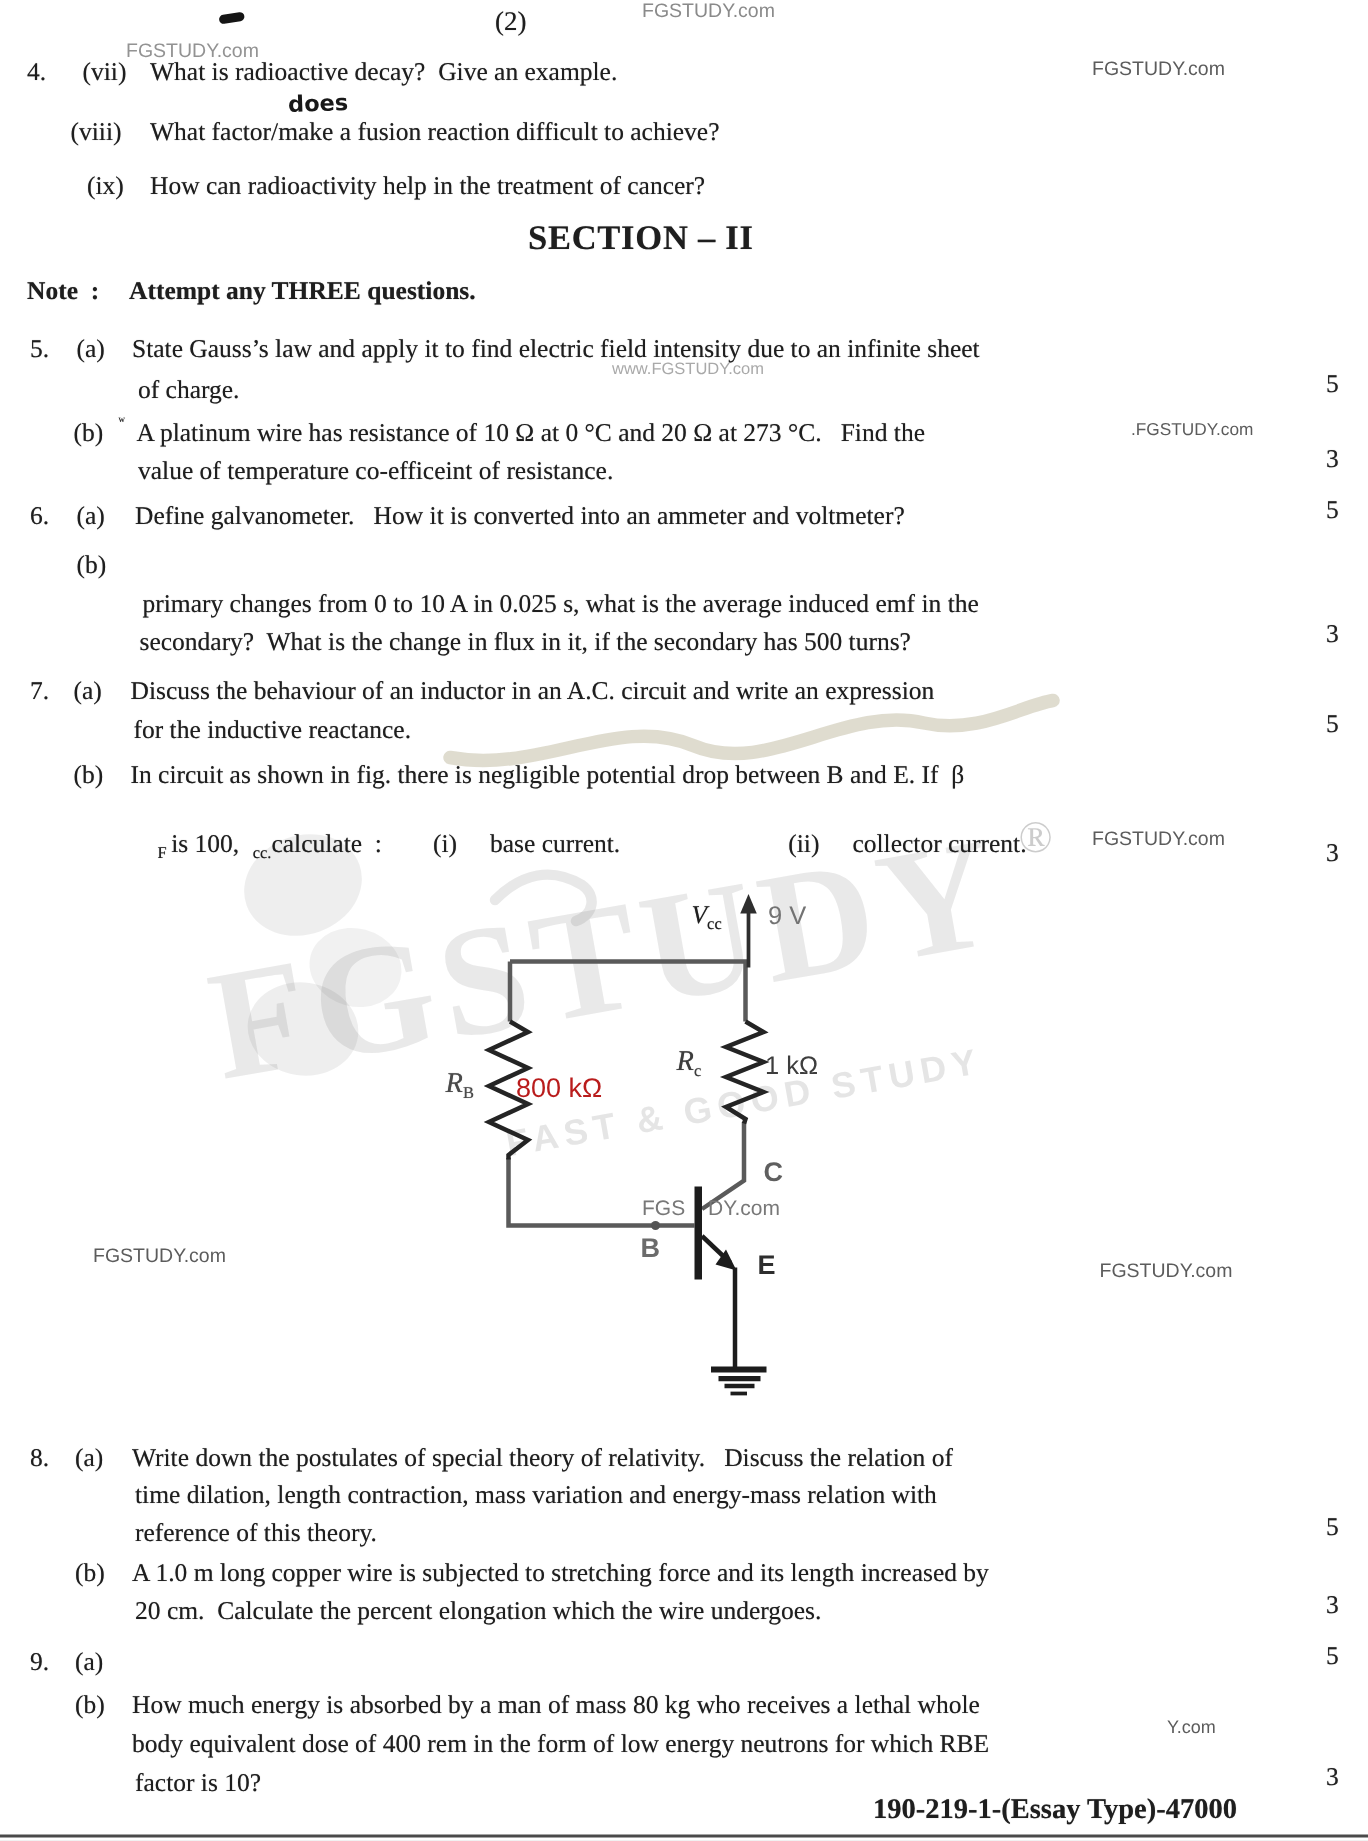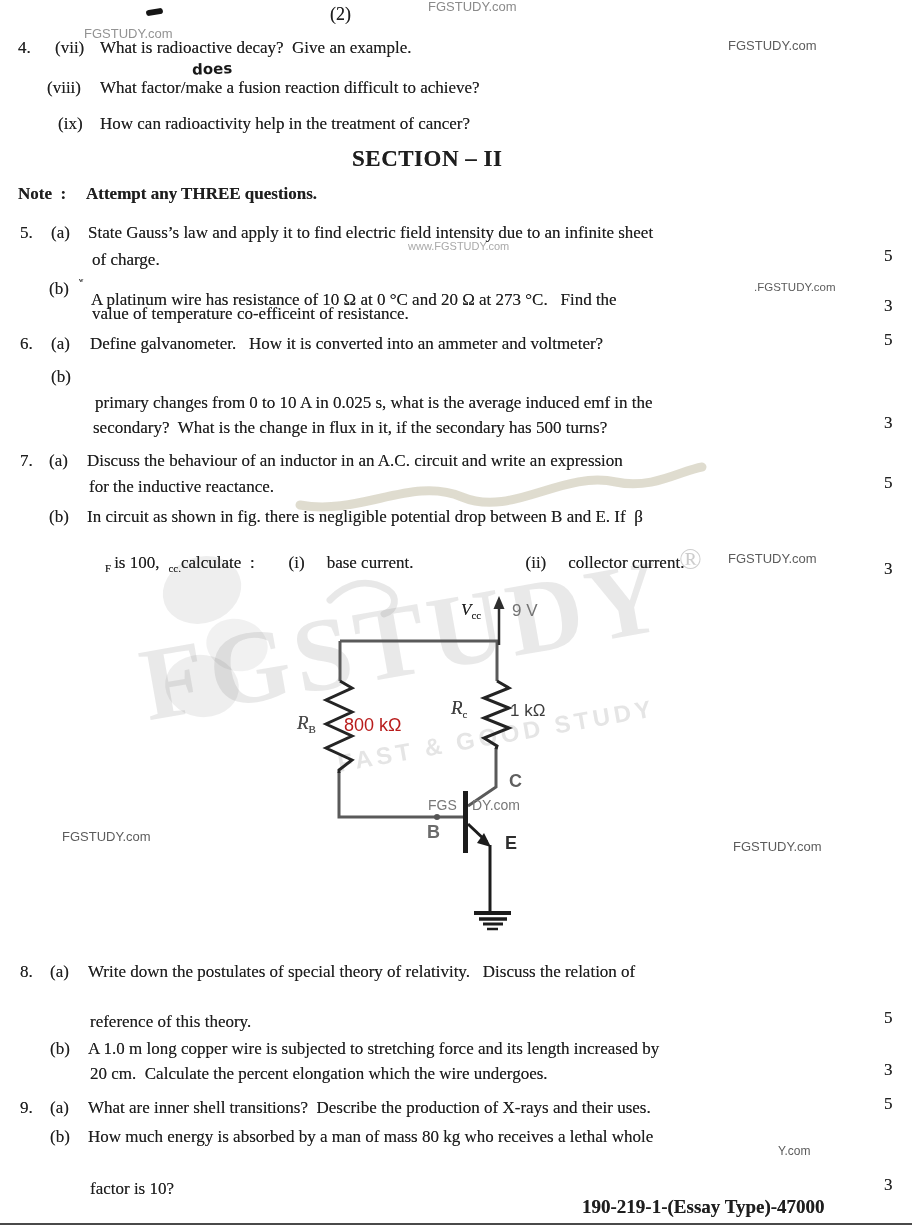--- a/index.html
+++ b/index.html
@@ -132,21 +132,21 @@
   <span class="ln bold" style="left:86px; top:184px;">Attempt any THREE questions.</span>
 
   <span class="ln" style="left:20px; top:223px;">5.</span>
   <span class="ln" style="left:51px; top:223px;">(a)</span>
   <span class="ln" style="left:88px; top:223px;">State Gauss’s law and apply it to find electric field intensity due to an infinite sheet</span>
   <span class="wm wm-faint" style="left:408px; top:240px;">www.FGSTUDY.com</span>
   <span class="ln" style="left:92px; top:250px;">of charge.</span>
   <span class="mark" style="top:246px;">5</span>
   <span class="ln" style="left:49px; top:279px;">(b)</span>
   <span class="ln sup" style="left:79px; top:276px; position:absolute;">ʷ</span>
-  <span class="ln" style="left:91px; top:290px;">A platinum wire has resistance of 10 Ω at 0 °C and 20 Ω at 273 °C.   Find the</span>
+  <span class="ln" style="left:91px; top:279px;">A platinum wire has resistance of 10 Ω at 0 °C and 20 Ω at 273 °C.   Find the</span>
   <span class="wm wm-dark" style="left:754px; top:281px; font-size:11.5px;">.FGSTUDY.com</span>
   <span class="ln" style="left:92px; top:304px;">value of temperature co-efficeint of resistance.</span>
   <span class="mark" style="top:296px;">3</span>
 
   <span class="ln" style="left:20px; top:334px;">6.</span>
   <span class="ln" style="left:51px; top:334px;">(a)</span>
   <span class="ln" style="left:90px; top:334px;">Define galvanometer.   How it is converted into an ammeter and voltmeter?</span>
   <span class="mark" style="top:330px;">5</span>
   <span class="ln" style="left:51px; top:367px;">(b)</span>
   <span class="ln" style="left:95px; top:393px;">primary changes from 0 to 10 A in 0.025 s, what is the average induced emf in the</span>
@@ -177,33 +177,34 @@
   <span class="clabel" style="left:505px; top:833px; font-weight:bold; font-size:18px; color:#2e2e2e;">E</span>
   <span class="wm" style="left:428px; top:797px; color:#787878; font-size:14px;">FGS</span>
   <span class="wm" style="left:472px; top:797px; color:#787878; font-size:14px;">DY.com</span>
 
   <span class="wm wm-dark" style="left:62px; top:829px;">FGSTUDY.com</span>
   <span class="wm wm-dark" style="left:733px; top:839px;">FGSTUDY.com</span>
 
   <span class="ln" style="left:20px; top:962px;">8.</span>
   <span class="ln" style="left:50px; top:962px;">(a)</span>
   <span class="ln" style="left:88px; top:962px;">Write down the postulates of special theory of relativity.   Discuss the relation of</span>
+  <span class="ln" style="left:90px; top:987px;">time dilation, length contraction, mass variation and energy-mass relation with</span>
   <span class="ln" style="left:90px; top:1012px;">reference of this theory.</span>
   <span class="mark" style="top:1008px;">5</span>
   <span class="ln" style="left:50px; top:1039px;">(b)</span>
   <span class="ln" style="left:88px; top:1039px;">A 1.0 m long copper wire is subjected to stretching force and its length increased by</span>
   <span class="ln" style="left:90px; top:1064px;">20 cm.  Calculate the percent elongation which the wire undergoes.</span>
   <span class="mark" style="top:1060px;">3</span>
 
   <span class="ln" style="left:20px; top:1098px;">9.</span>
   <span class="ln" style="left:50px; top:1098px;">(a)</span>
-  <span class="ln" style="left:88px; top:1098px;">What are inner shell transitions?  Describe the production of X-rays and their uses.</span>
   <span class="mark" style="top:1094px;">5</span>
   <span class="ln" style="left:50px; top:1127px;">(b)</span>
   <span class="ln" style="left:88px; top:1127px;">How much energy is absorbed by a man of mass 80 kg who receives a lethal whole</span>
+  <span class="ln" style="left:88px; top:1153px;">body equivalent dose of 400 rem in the form of low energy neutrons for which RBE</span>
   <span class="wm wm-dark" style="left:778px; top:1144px; font-size:12px;">Y.com</span>
   <span class="ln" style="left:90px; top:1179px;">factor is 10?</span>
   <span class="mark" style="top:1175px;">3</span>
 
   <span class="ln bold" style="left:582px; top:1196px; font-size:19px;">190-219-1-(Essay Type)-47000</span>
   <div class="bottom-rule"></div>
 
 </div>
 
 </body></html>

